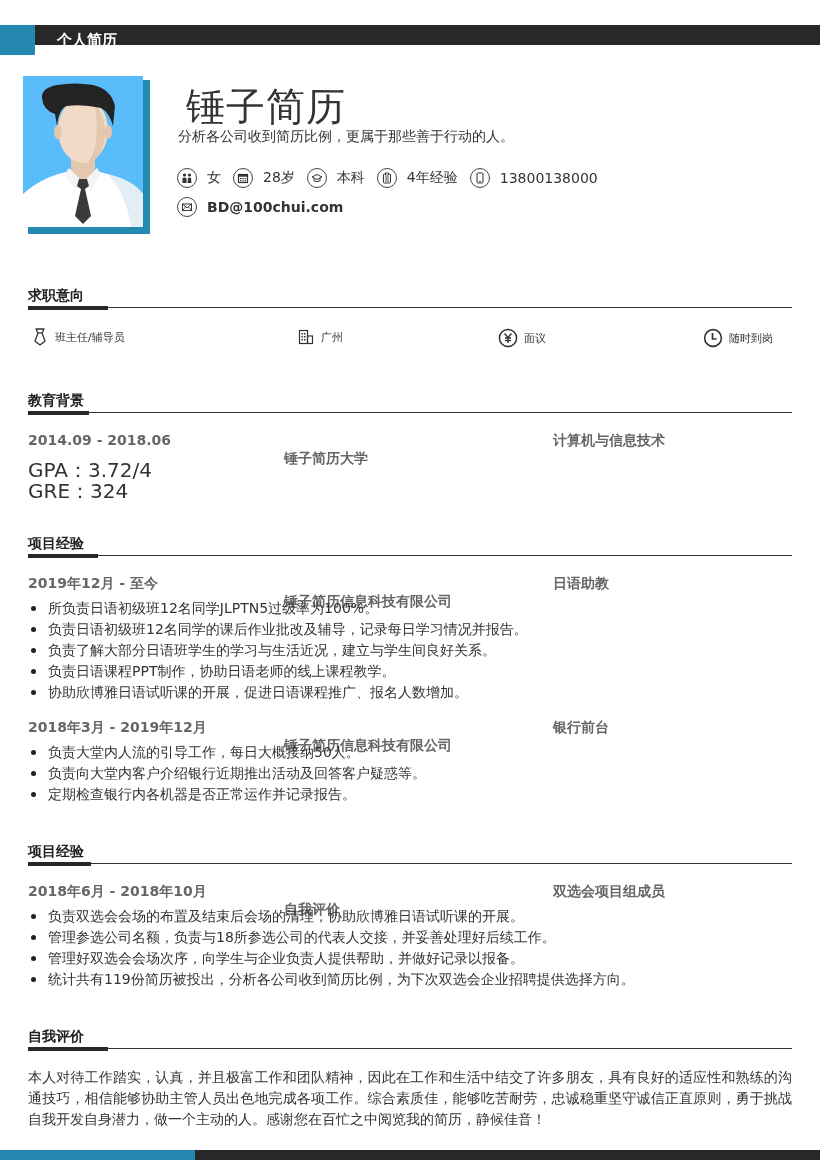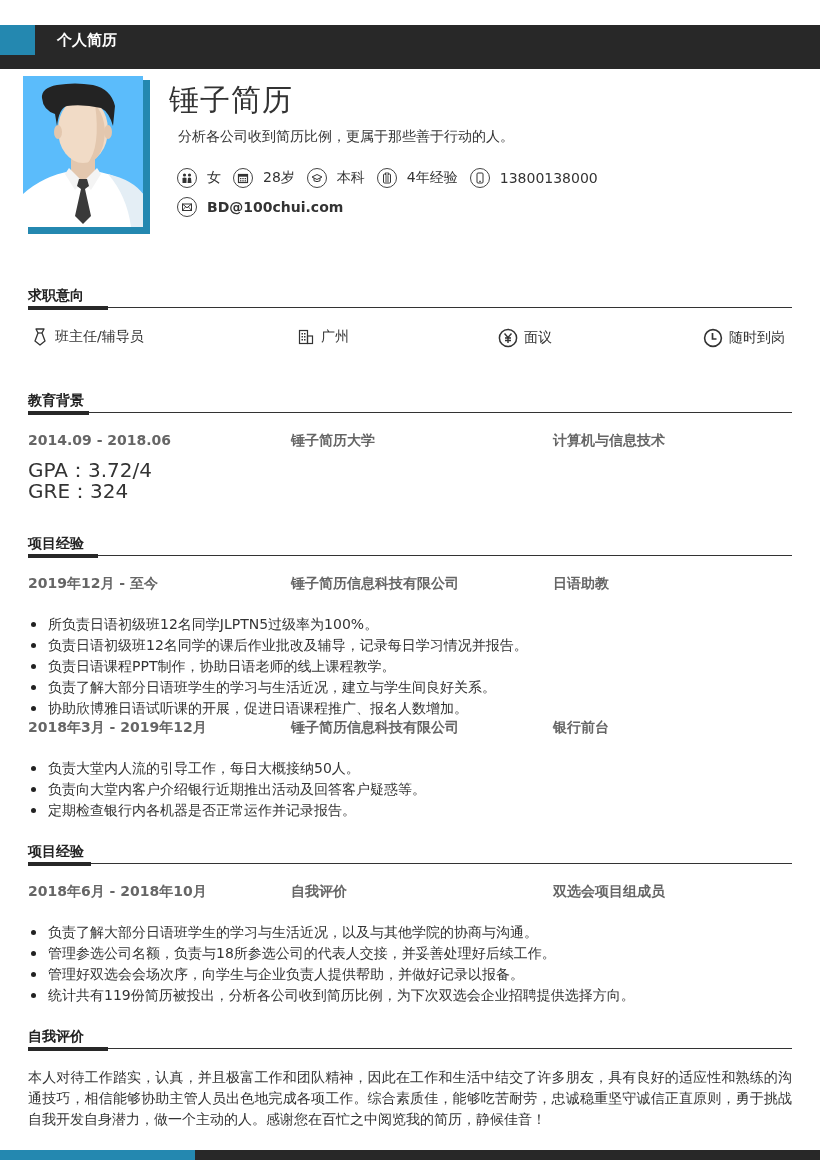--- a/index.html
+++ b/index.html
@@ -1,57 +1,57 @@
 <!DOCTYPE html>
 <html><head>
   <meta charset="utf-8">
   <style>
     * { margin: 0; padding: 0; box-sizing: border-box; }
     html, body { width: 820px; height: 1160px; background: #ffffff; overflow: hidden; }
     body { position: relative; font-family: "DejaVu Sans", "Liberation Sans", sans-serif; color: #333333; }
 
     
-    .topbar { position: absolute; left: 0; top: 25px; width: 820px; height: 44px; background: #282828; }
+    .topbar { position: absolute; left: 0; top: 25px; width: 820px; height: 20px; background: #282828; }
     .topbar .accent { position: absolute; left: 0; top: 0; width: 35px; height: 30px; background: #2488b0; }
     .topbar .title { position: absolute; left: 57px; top: 0; height: 30px; line-height: 30px; color: #ffffff; font-size: 15px; font-weight: bold; }
 
     
     .photo-shadow { position: absolute; left: 28px; top: 80px; width: 122px; height: 154px; background: #2488b0; }
     .photo { position: absolute; left: 23px; top: 76px; width: 120px; height: 151px; background: #5bbcfb; overflow: hidden; }
     .photo svg { display: block; }
 
     
-    .name { position: absolute; left: 169px; top: 80px; font-size: 30px; color: #333; letter-spacing: 1px; }
+    .name { position: absolute; left: 186px; top: 80px; font-size: 39px; color: #333; letter-spacing: 1px; }
     .motto { position: absolute; left: 178px; top: 128px; font-size: 14px; color: #333; }
     .info-row { position: absolute; left: 177px; display: flex; align-items: center; font-size: 14px; color: #333; }
     .info-row.r1 { top: 168px; }
     .info-row.r2 { top: 197px; font-weight: bold; }
     .info-item { display: flex; align-items: center; margin-right: 12px; }
     .circ-icon { width: 20px; height: 20px; border: 1.2px solid #444; border-radius: 50%; display: inline-flex; align-items: center; justify-content: center; margin-right: 10px; }
     .circ-icon svg { width: 12px; height: 12px; }
 
     
     .section-head { position: absolute; left: 28px; width: 764px; height: 30px; border-bottom: 1.5px solid #333; }
     .section-head .label { position: absolute; left: 0; bottom: 2px; font-size: 14px; font-weight: bold; color: #222; }
     .section-head .bar { position: absolute; left: 0; bottom: -3px; height: 4px; background: #282828; }
 
     
-    .intent { position: absolute; top: 328px; display: flex; align-items: center; font-size: 14px; color: #333; text-align: right; }
+    .intent { position: absolute; top: 328px; display: flex; align-items: center; font-size: 11px; color: #333; text-align: right; }
     .intent .ico { width: 18px; height: 18px; margin-right: 6px; display: inline-flex; align-items: center; justify-content: center; }
 
     
     .entry-head { position: absolute; left: 28px; width: 764px; height: 20px; font-size: 14px; font-weight: bold; color: #666; }
     .entry-head span { position: absolute; top: 0; }
     .entry-head .c1 { left: 0; }
-    .entry-head .c2 { left: 263px; }
+    .entry-head .c2 { left: 256px; margin-top: 18px; }
     .entry-head .c3 { left: 508px; margin-left: 17px; }
 
     .plain-line { position: absolute; left: 28px; font-size: 20px; color: #333; }
 
-    .bullets { position: absolute; left: 28px; width: 764px; list-style: none; font-size: 14px; color: #333; margin-top: 16px; }
+    .bullets { position: absolute; left: 28px; width: 764px; list-style: none; font-size: 14px; color: #333; }
     .bullets li { position: relative; padding-left: 20px; height: 21px; line-height: 21px; }
     .bullets li::before { content: ""; position: absolute; left: 3px; top: 8px; width: 5px; height: 5px; border-radius: 50%; background: #222; }
 
     .para { position: absolute; left: 28px; top: 1067px; width: 764px; font-size: 14px; line-height: 21px; color: #333; text-align: justify; }
 
     
     .footer { position: absolute; left: 0; top: 1150px; width: 820px; height: 10px; background: #282828; }
     .footer .accent { position: absolute; left: 0; top: 0; width: 195px; height: 10px; background: #2488b0; }
   </style>
 </head>
@@ -226,22 +226,22 @@
   <span class="bar" style="width:70px;"></span>
 </div>
 <div class="entry-head" style="top:575px;">
   <span class="c1">2019年12月 - 至今</span>
   <span class="c2">锤子简历信息科技有限公司</span>
   <span class="c3">日语助教</span>
 </div>
 <ul class="bullets" style="top:598px;">
   <li>所负责日语初级班12名同学JLPTN5过级率为100%。</li>
   <li>负责日语初级班12名同学的课后作业批改及辅导，记录每日学习情况并报告。</li>
+  <li>负责了解大部分日语班学生的学习与生活近况，建立与学生间良好关系。</li>
   <li>负责日语课程PPT制作，协助日语老师的线上课程教学。</li>
-  <li>负责了解大部分日语班学生的学习与生活近况，建立与学生间良好关系。</li>
   <li>协助欣博雅日语试听课的开展，促进日语课程推广、报名人数增加。</li>
 </ul>
 
 <div class="entry-head" style="top:719px;">
   <span class="c1">2018年3月 - 2019年12月</span>
   <span class="c2">锤子简历信息科技有限公司</span>
   <span class="c3">银行前台</span>
 </div>
 <ul class="bullets" style="top:742px;">
   <li>负责大堂内人流的引导工作，每日大概接纳50人。</li>
@@ -252,21 +252,21 @@
 <div class="section-head" style="top:834px;">
   <span class="label">项目经验</span>
   <span class="bar" style="width:63px;"></span>
 </div>
 <div class="entry-head" style="top:883px;">
   <span class="c1">2018年6月 - 2018年10月</span>
   <span class="c2">自我评价</span>
   <span class="c3">双选会项目组成员</span>
 </div>
 <ul class="bullets" style="top:906px;">
-  <li>负责了解大部分日语班学生的学习与生活近况，以及与其他学院的协商与沟通。</li>
+  <li>负责双选会会场的布置及结束后会场的清理，协助欣博雅日语试听课的开展。</li>
   <li>管理参选公司名额，负责与18所参选公司的代表人交接，并妥善处理好后续工作。</li>
   <li>管理好双选会会场次序，向学生与企业负责人提供帮助，并做好记录以报备。</li>
   <li>统计共有119份简历被投出，分析各公司收到简历比例，为下次双选会企业招聘提供选择方向。</li>
 </ul>
 
 <div class="section-head" style="top:1019px;">
   <span class="label">自我评价</span>
   <span class="bar" style="width:80px;"></span>
 </div>
 <div class="para">本人对待工作踏实，认真，并且极富工作和团队精神，因此在工作和生活中结交了许多朋友，具有良好的适应性和熟练的沟通技巧，相信能够协助主管人员出色地完成各项工作。综合素质佳，能够吃苦耐劳，忠诚稳重坚守诚信正直原则，勇于挑战自我开发自身潜力，做一个主动的人。感谢您在百忙之中阅览我的简历，静候佳音！</div>

